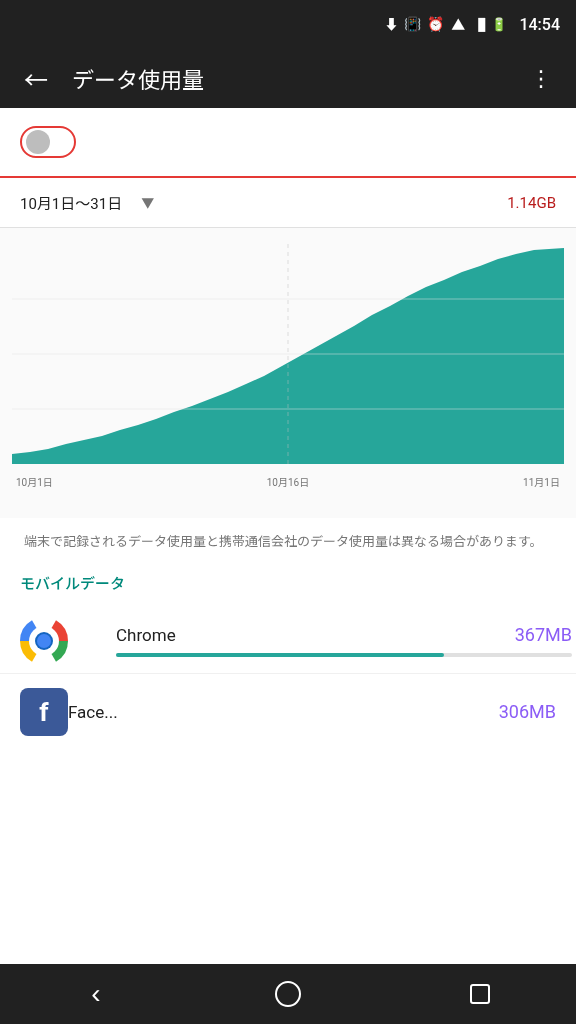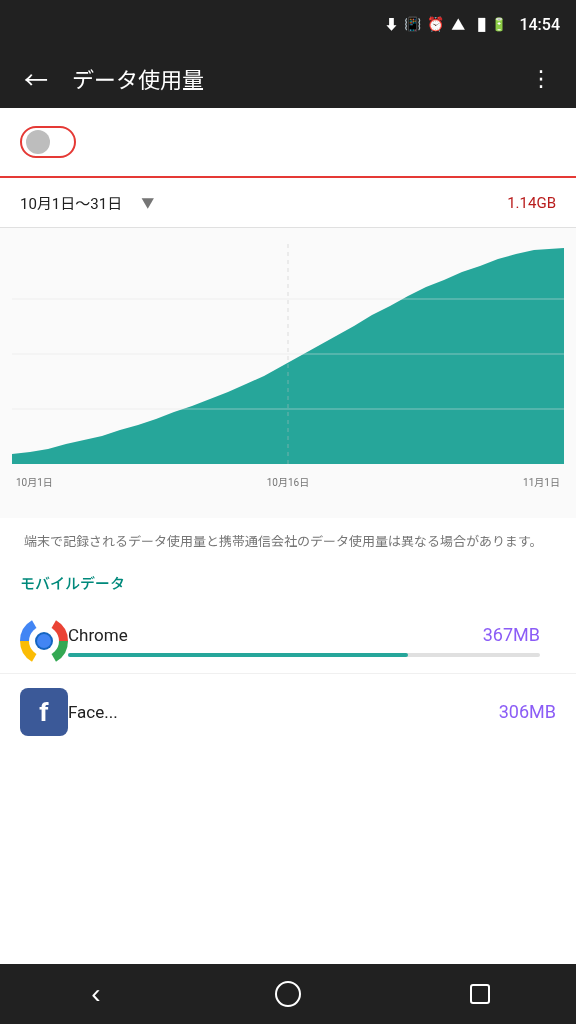--- a/index.html
+++ b/index.html
@@ -156,23 +156,24 @@
     .app-usage-title {
       font-size: 15px;
       color: #00897B;
       font-weight: 500;
     }
 
     
     .app-item {
       display: flex;
       align-items: center;
-      padding: 14px 36px 8px 20px;
+      padding: 14px 4px 8px 20px;
       background: #fff;
       border-bottom: 1px solid #f0f0f0;
+      gap: 48px;
     }
     .app-info {
       flex: 1;
     }
     .app-name-row {
       display: flex;
       justify-content: space-between;
       align-items: center;
     }
     .app-name {

